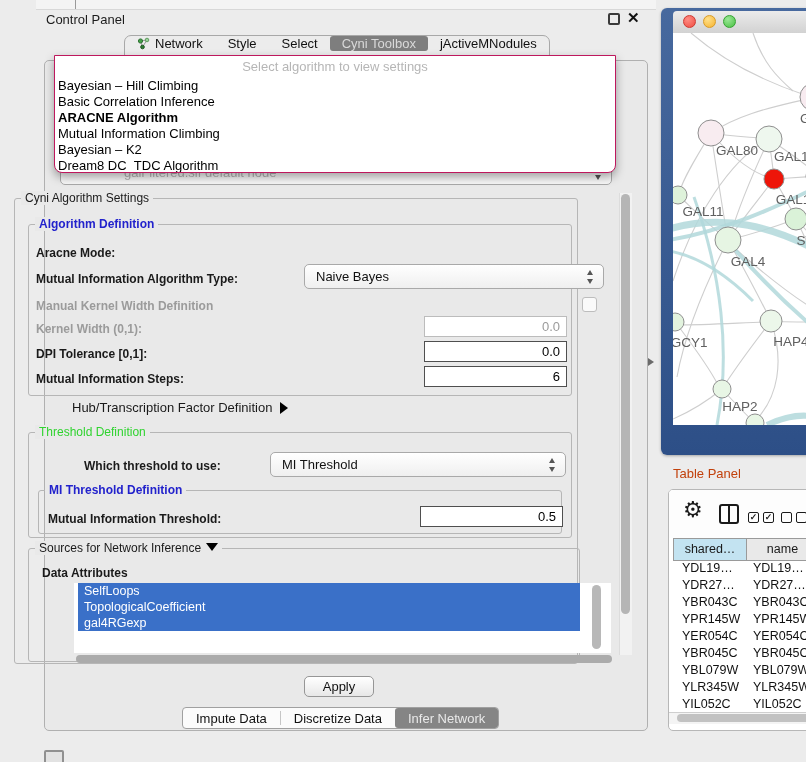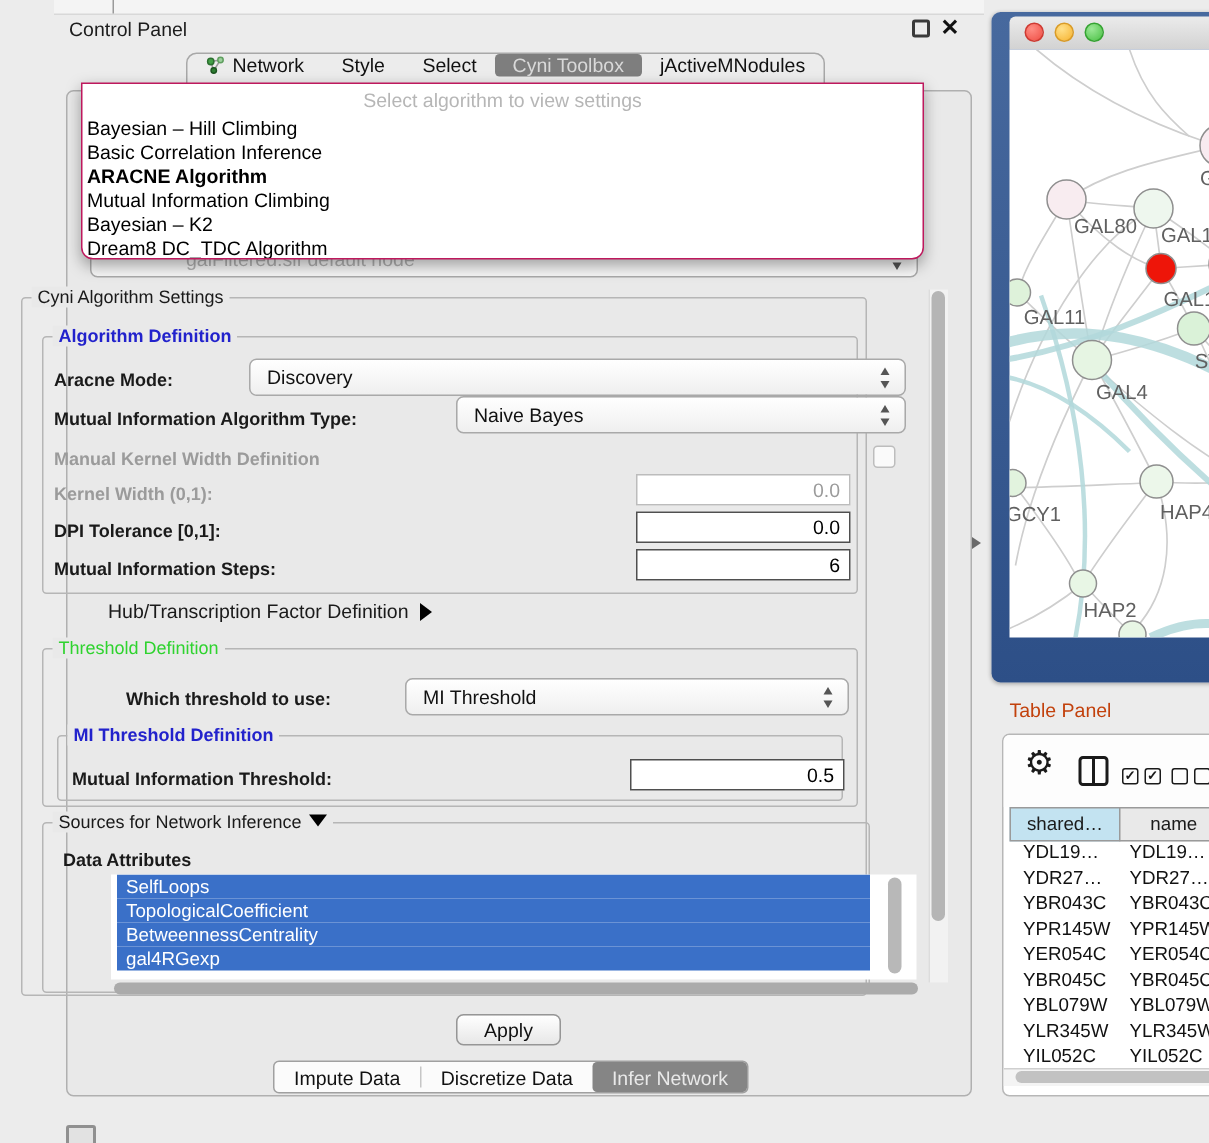--- a/index.html
+++ b/index.html
@@ -171,24 +171,20 @@
 
   <div class="grp" style="left:14px; top:198px; width:564px; height:466px;">
     <span class="gt">Cyni Algorithm Settings</span>
   </div>
 
   <div class="grp" style="left:28px; top:224px; width:544px; height:172px;">
     <span class="gt blue">Algorithm Definition</span>
   </div>
 
   <div class="lbl" style="left:36px; top:246px;">Aracne Mode:</div>
-  <div class="abs combo" style="left:130px; top:239px; width:438px;">
-    <span>Discovery</span>
-    <span class="stepper"></span>
-  </div>
 
   <div class="lbl" style="left:36px; top:272px;">Mutual Information Algorithm Type:</div>
   <div class="abs combo" style="left:268px; top:264px; width:300px;">
     <span>Naive Bayes</span>
     <span class="stepper"></span>
   </div>
 
   <div class="lbl dis" style="left:36px; top:299px;">Manual Kernel Width Definition</div>
   <div class="abs" id="manual-chk"></div>
 
@@ -220,21 +216,20 @@
   <div class="lbl" style="left:48px; top:512px;">Mutual Information Threshold:</div>
   <div class="tf" style="left:420px; top:506px; width:143px;">0.5</div>
 
   <div class="grp" style="left:28px; top:548px; width:552px; height:114px;">
     <span class="gt"><span>Sources for Network Inference</span><span class="tri-down"></span></span>
   </div>
   <div class="lbl" style="left:42px; top:566px;">Data Attributes</div>
   <div class="abs" id="attr-list">
       <div class="attr-item" style="background: rgb(58, 112, 200);">SelfLoops</div>
       <div class="attr-item" style="background: rgb(58, 112, 200);">TopologicalCoefficient</div>
-      <div class="attr-item" style="background: rgb(58, 112, 200);">BetweennessCentrality</div>
       <div class="attr-item" style="background: rgb(58, 112, 200);">gal4RGexp</div>
     </div>
   <div class="abs" id="attr-vscroll"></div>
   <div class="abs" id="src-hscroll"></div>
 
   <div class="abs" id="panel-vtrack"></div>
   <div class="abs" id="panel-vthumb"></div>
 
   <div class="abs" id="apply-btn">Apply</div>
 

